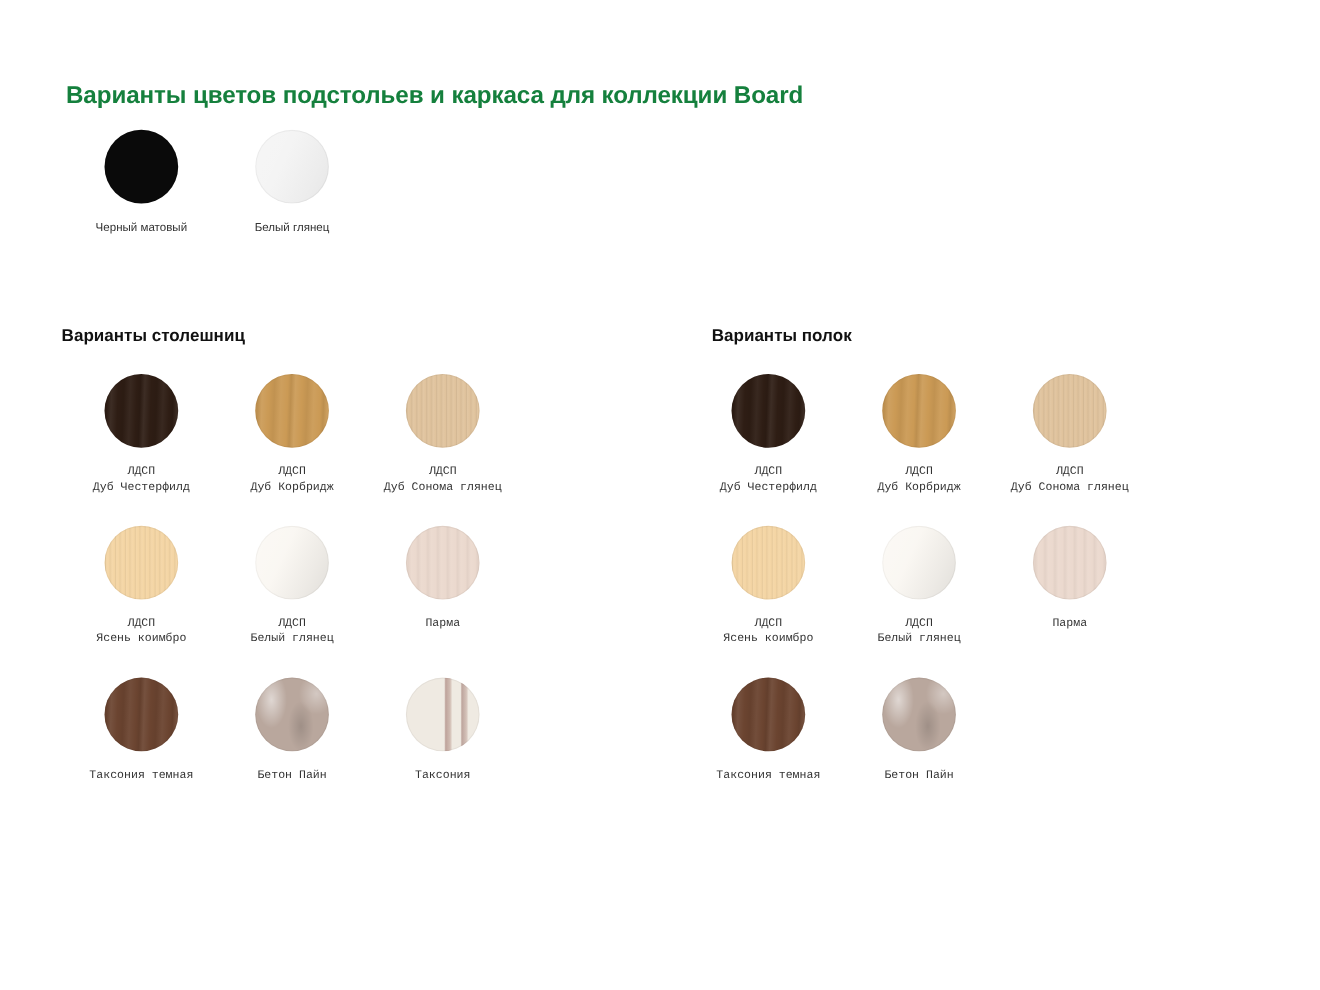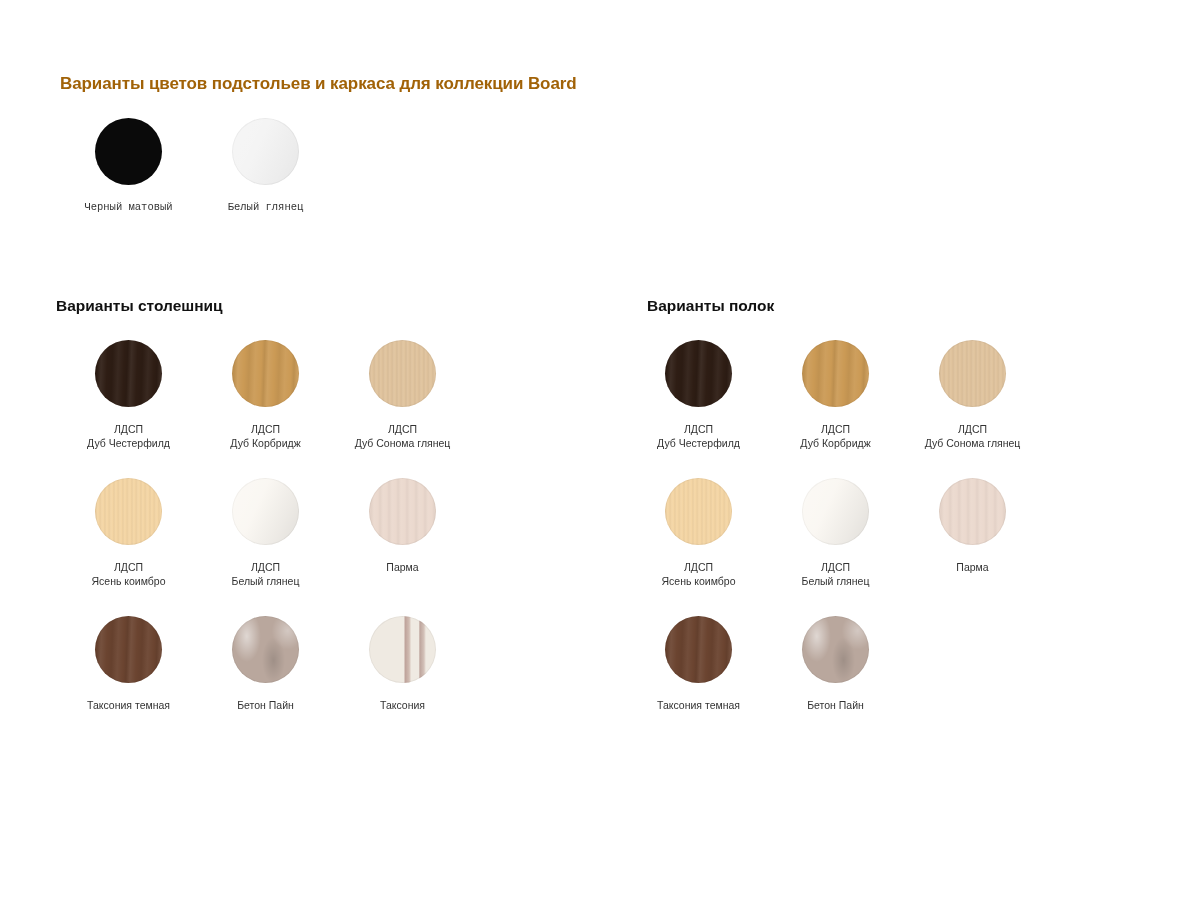--- a/index.html
+++ b/index.html
@@ -10,24 +10,24 @@
     position:relative;
     overflow:hidden;
   }
 
   .page { position:absolute; inset:0; }
 
   
   .main-title {
     position:absolute;
     left:60px; top:74px;
-    font-size:17px;
+    font-size:22px;
     font-weight:bold;
     letter-spacing:-0.1px;
-    color:#a16207;
+    color:#15803d;
     white-space:nowrap;
   }
   .section-title {
     position:absolute;
     font-size:15.5px;
     font-weight:bold;
     color:#111;
     white-space:nowrap;
   }
   #sec-tops-title  { left:56px;  top:297px; }
@@ -42,22 +42,22 @@
   .row { display:flex; }
   #grid-frame .row   { margin-bottom:0; }
   .grid .row + .row  { margin-top:0; }
 
   .cell {
     width:137px;
     display:flex;
     flex-direction:column;
     align-items:center;
   }
-  #grid-frame .cell { height:110px;font-family:Liberation Mono, monospace; }
-  .grid-mat .cell   { height:138px; }
+  #grid-frame .cell { height:110px; }
+  .grid-mat .cell   { height:138px;font-family:Liberation Mono, monospace; }
 
   .swatch {
     width:67px;
     height:67px;
     border-radius:50%;
     position:relative;
     overflow:hidden;
     flex:0 0 auto;
   }
   .swatch.ring { box-shadow:inset 0 0 0 1px rgba(0,0,0,0.045); }

